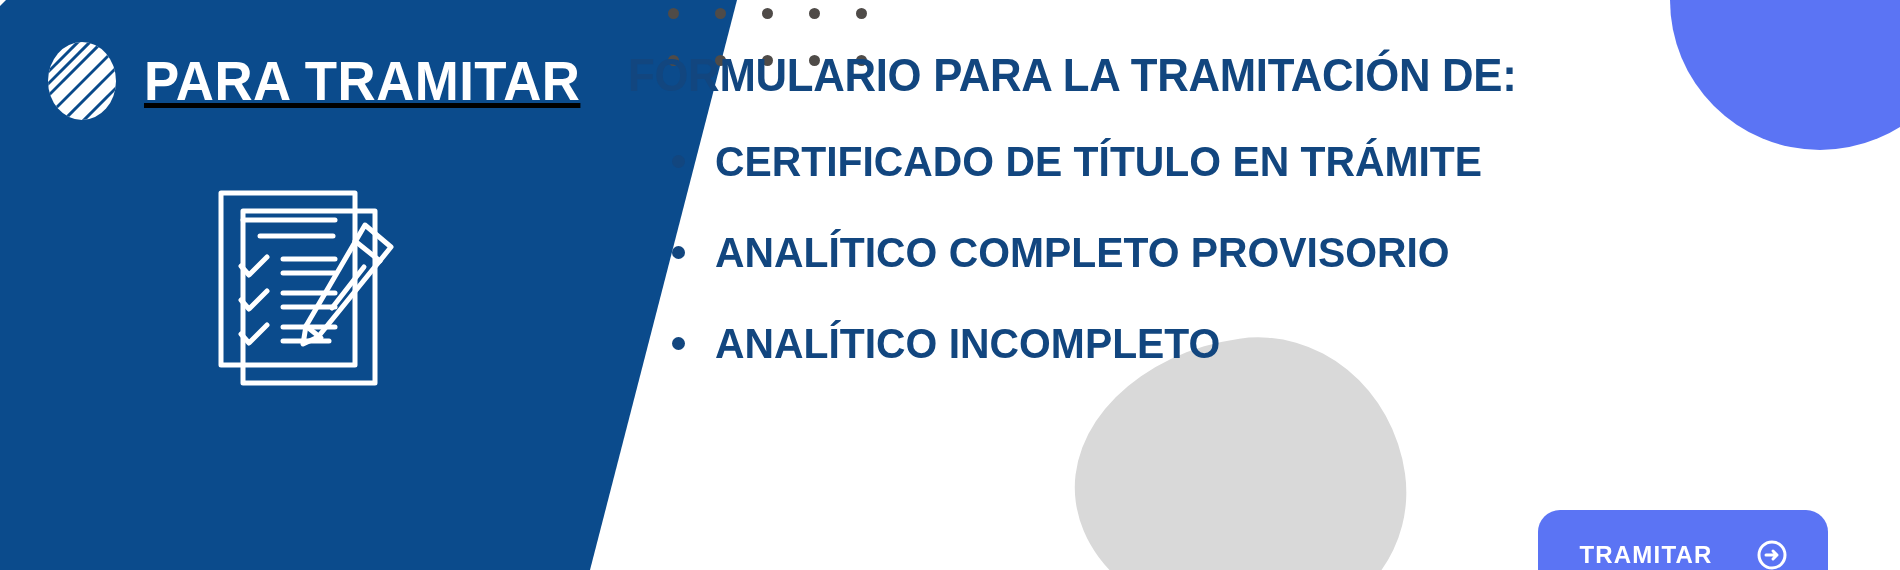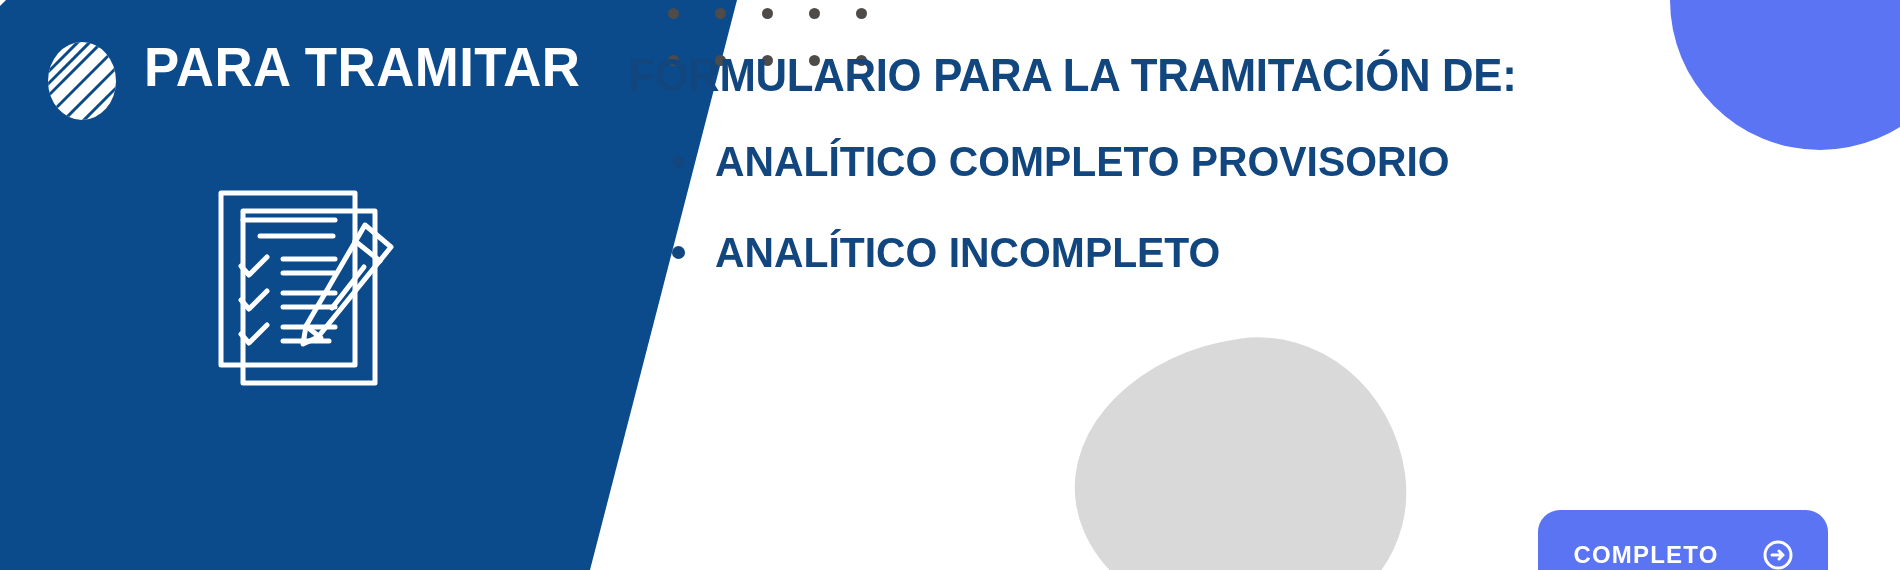--- a/index.html
+++ b/index.html
@@ -58,22 +58,23 @@
     width:11px;height:11px;
     border-radius:50%;
     background:#4f4b48;
     display:block;
   }
 
   
   .logo-wrap{
     position:absolute;
     left:44px;top:40px;
-    display:flex;align-items:flex-start;
+    display:flex;align-items:center;
     z-index:4;
+    text-decoration:underline;
   }
   .logo-mark{
     width:76px;height:82px;
     flex:0 0 auto;
   }
   .brand-text{
     margin-left:24px;
     color:#ffffff;
     font-size:55px;
     font-weight:bold;
@@ -253,30 +254,34 @@
       </g>
     </svg>
   </span>
 
   <div class="content">
     <div class="headline">FORMULARIO PARA LA TRAMITACIÓN DE:</div>
 
     <ul class="bullets">
       <li>
         <span class="dot"></span>
+        <span class="txt">CERTIFICADO DE TÍTULO EN TRÁMITE</span>
+      </li>
+      <li>
+        <span class="dot"></span>
         <span class="txt">ANALÍTICO COMPLETO PROVISORIO</span>
       </li>
       <li>
         <span class="dot"></span>
         <span class="txt">ANALÍTICO INCOMPLETO</span>
       </li>
     </ul>
 
     <button class="tramitar-btn">
-      <span>COMPLETO</span>
+      <span>TRAMITAR</span>
       <span class="btn-icon">
         <svg viewBox="0 0 30 30" width="30" height="30" aria-hidden="true">
           <circle cx="15" cy="15" r="13" fill="none" stroke="#ffffff" stroke-width="3"></circle>
           <path d="M9 15 H20 M16 11 L20 15 L16 19" fill="none" stroke="#ffffff" stroke-width="3" stroke-linecap="round" stroke-linejoin="round"></path>
         </svg>
       </span>
     </button>
   </div>
 
 </div>

